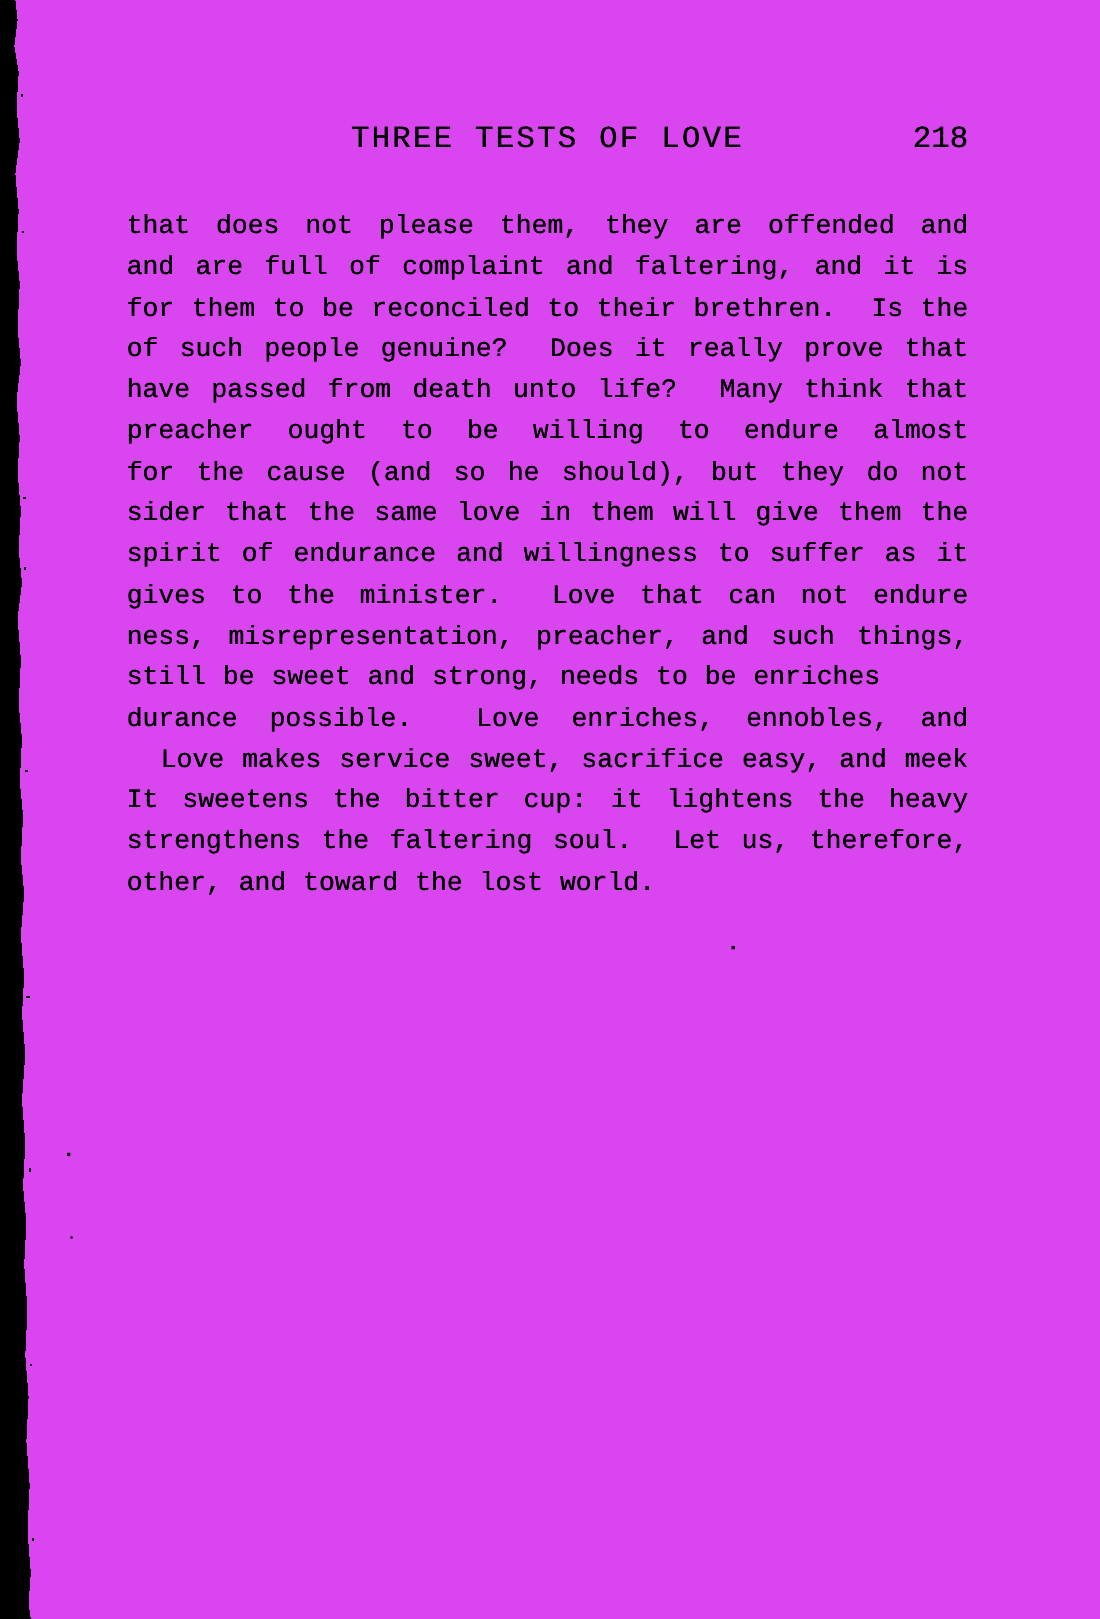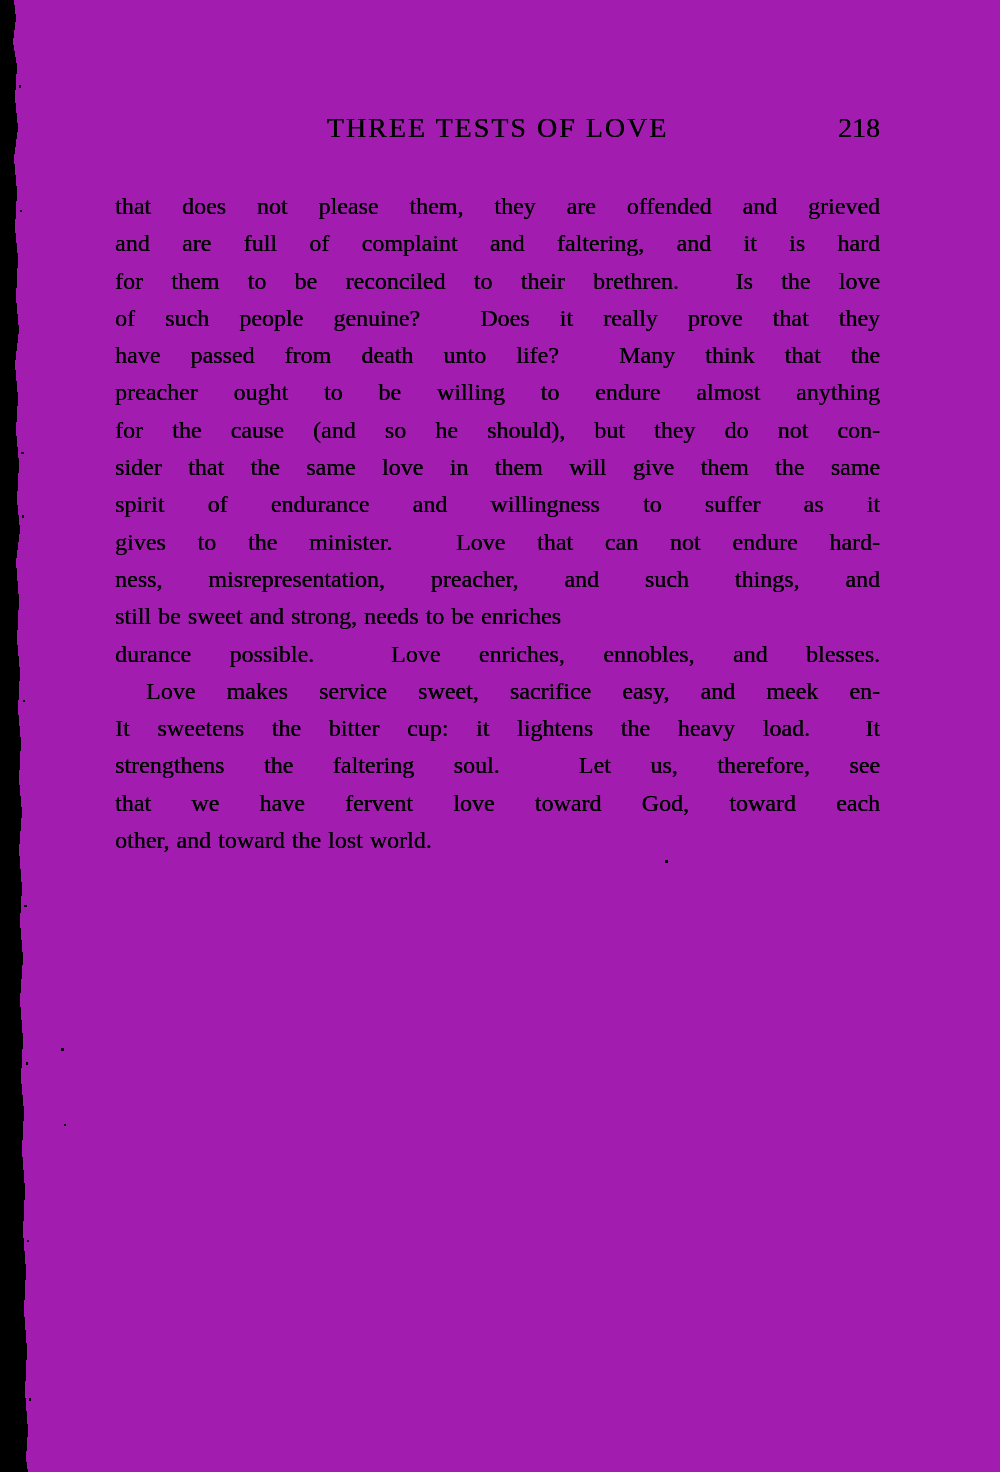--- a/index.html
+++ b/index.html
@@ -4,23 +4,23 @@
 <style>
   html, body {
     margin: 0;
     padding: 0;
     background: #ffffff;
   }
   .page {
     position: relative;
     width: 1000px;
     height: 1472px;
-    background: #a21caf;
+    background: #d946ef;
     overflow: hidden;
-    font-family: Liberation Serif, serif;
+    font-family: Liberation Mono, monospace;
     color: #000000;
   }
   
   .scan-edge {
     position: absolute;
     left: 0;
     top: 0;
     width: 40px;
     height: 1472px;
     pointer-events: none;
@@ -122,21 +122,20 @@
     <div class="line j">sider that the same love in them will give them the same</div>
     <div class="line j">spirit of endurance and willingness to suffer as it</div>
     <div class="line j">gives to the minister.&nbsp; Love that can not endure hard-</div>
     <div class="line j">ness, misrepresentation, preacher, and such things, and</div>
     <div class="line">still be sweet and strong, needs to be enriches</div>
 
     <div class="line j">durance possible.&nbsp; Love enriches, ennobles, and blesses.</div>
     <div class="line j indent">Love makes service sweet, sacrifice easy, and meek en-</div>
     <div class="line j">It sweetens the bitter cup: it lightens the heavy load.&nbsp; It</div>
     <div class="line j">strengthens the faltering soul.&nbsp; Let us, therefore, see</div>
-    <div class="line j">that we have fervent love toward God, toward each</div>
     <div class="line">other, and toward the lost world.</div>
   </div>
 
   <div class="speckle sp1"></div>
   <div class="speckle sp2"></div>
   <div class="speckle sp3"></div>
 
 </div>
 
 </body></html>

